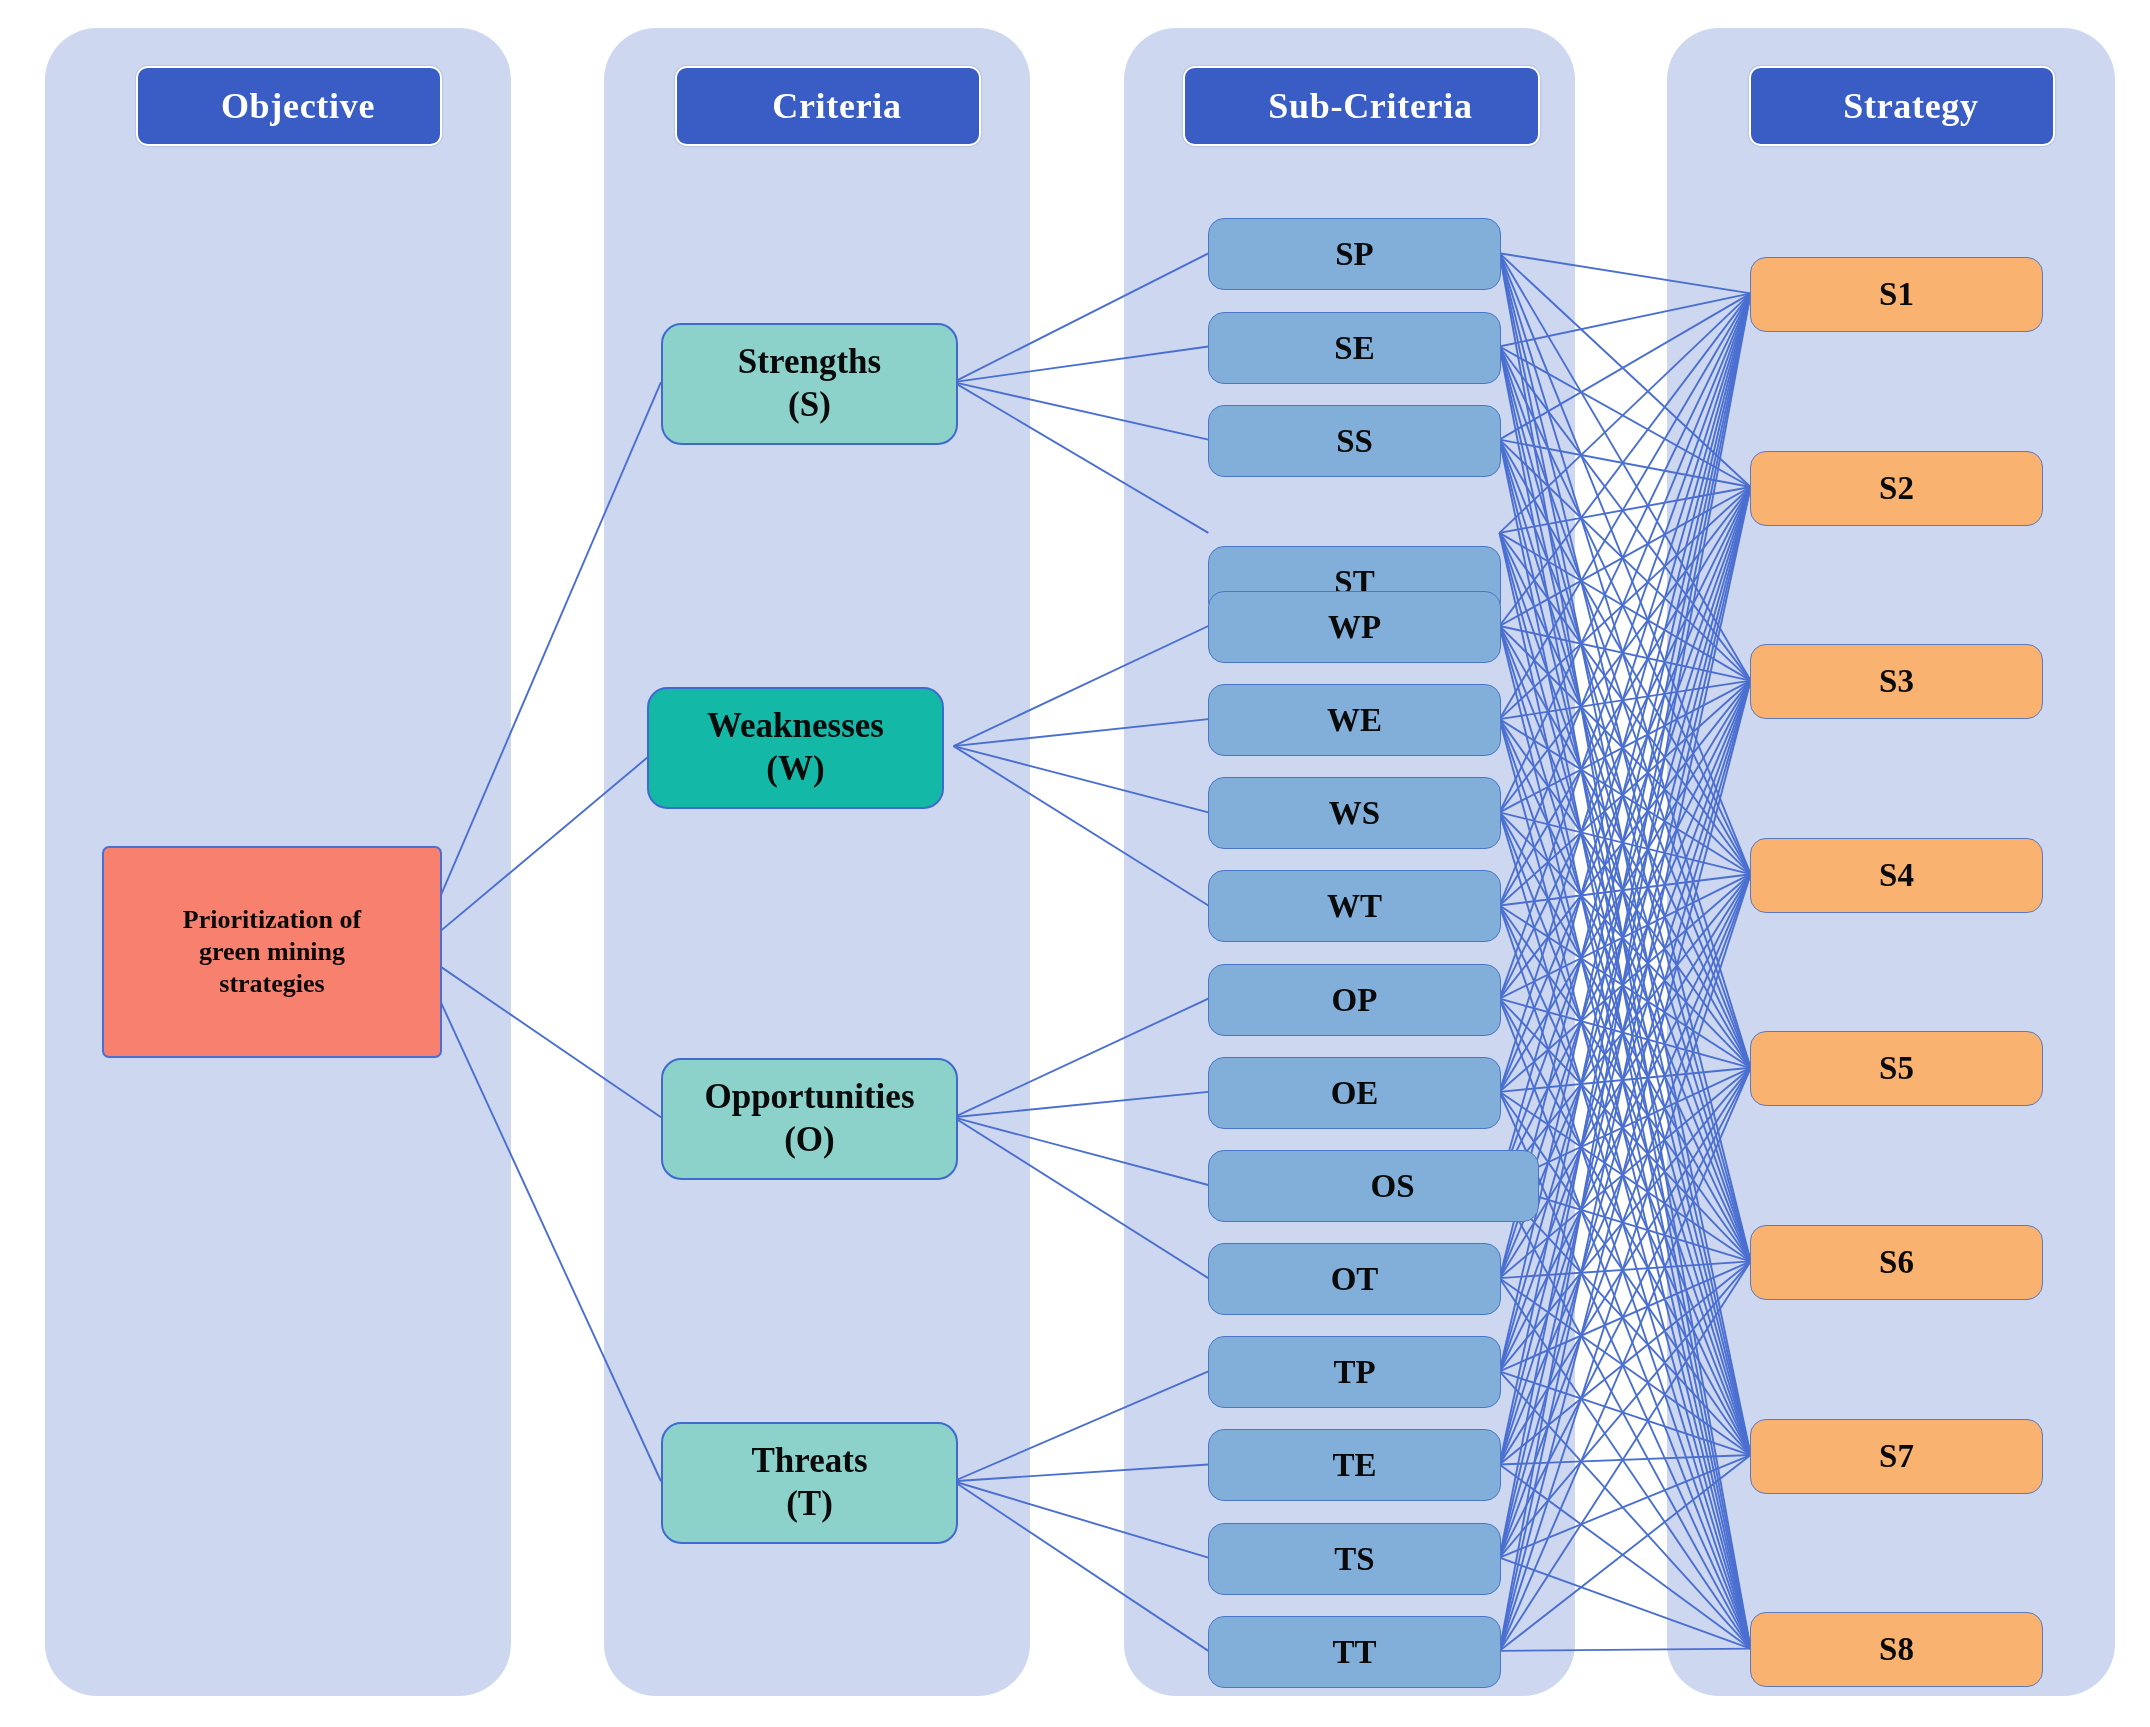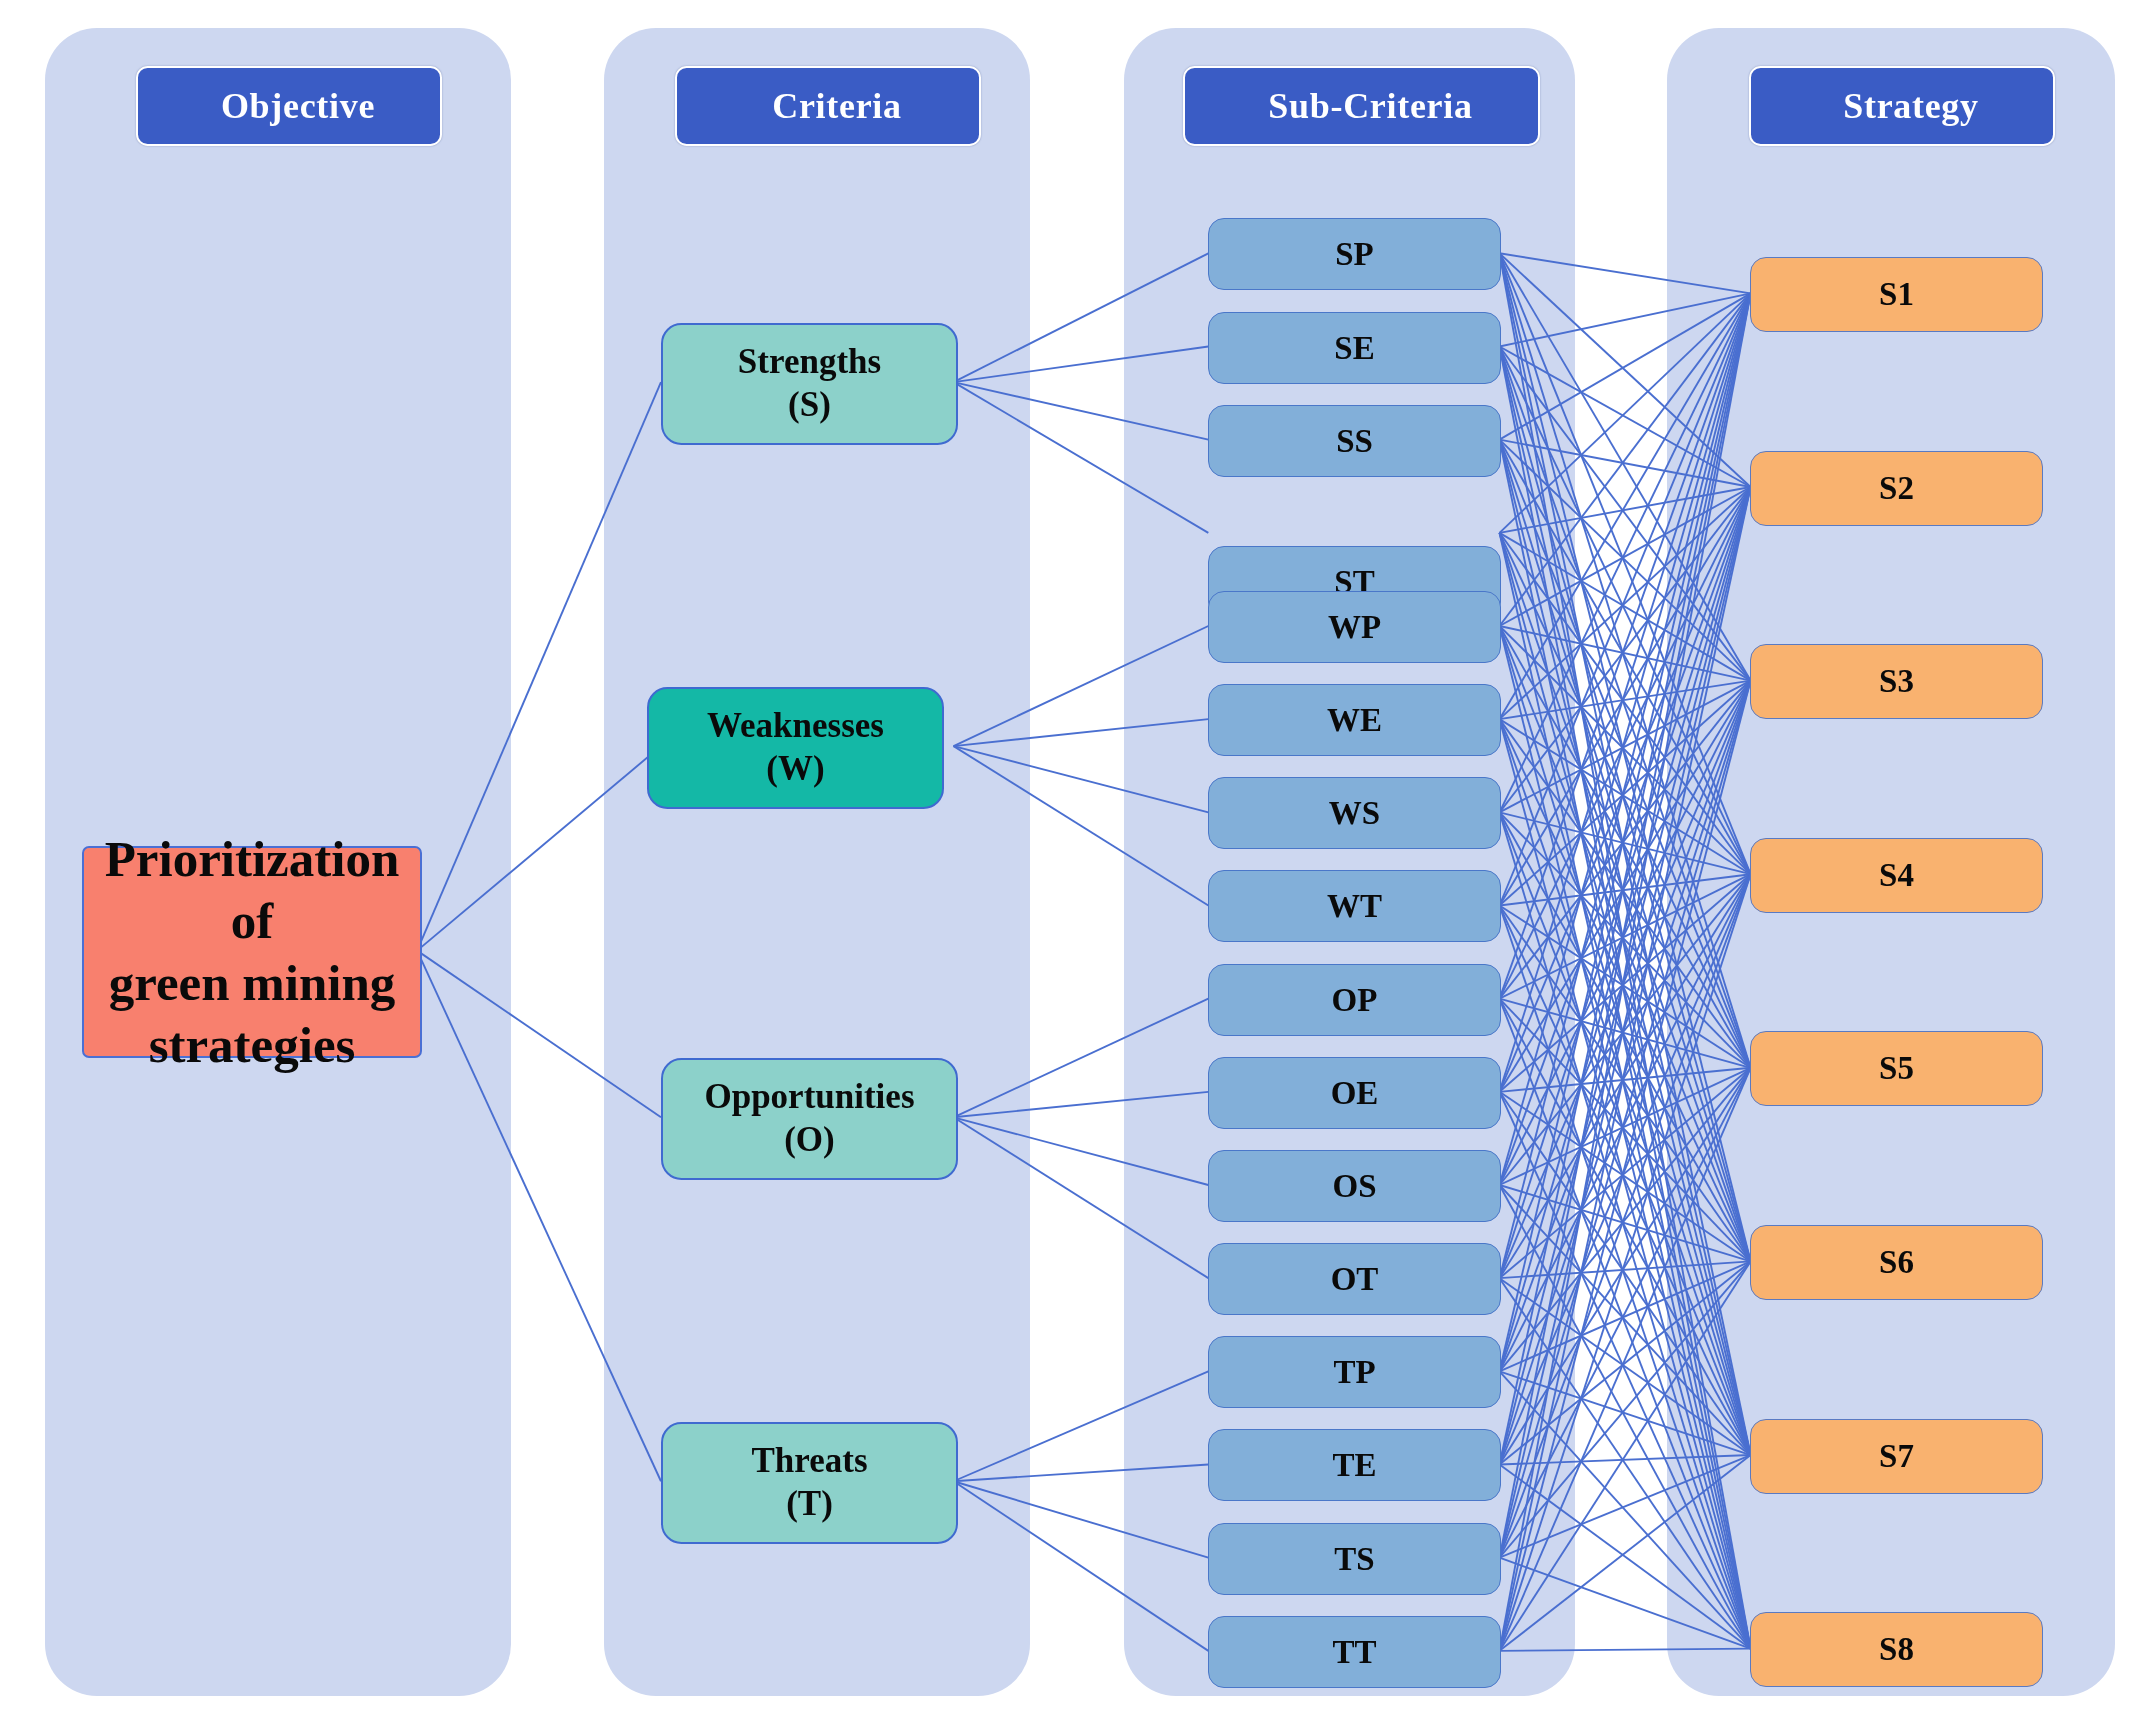--- a/index.html
+++ b/index.html
@@ -5,21 +5,21 @@
   html,body{margin:0;padding:0;background:#ffffff;}
   #canvas{position:relative;width:2151px;height:1728px;background:#ffffff;overflow:hidden;
           font-family:"Liberation Serif","DejaVu Serif",serif;}
   .panel{position:absolute;border-radius:52px;z-index:0;}
   #edges{position:absolute;left:0;top:0;width:2151px;height:1728px;z-index:1;}
   .hdr{position:absolute;z-index:3;display:flex;align-items:center;justify-content:center;
        color:#ffffff;font-weight:bold;font-size:36px;letter-spacing:0.7px;
        border:2.9px solid #ffffff;border-radius:11.6px;box-shadow:0 0 1.5px rgba(60,80,140,.6);padding-left:18px;}
   .node{position:absolute;z-index:2;display:flex;flex-direction:column;align-items:center;
         justify-content:center;font-weight:bold;color:#0a0a0a;text-align:center;line-height:1.22;}
-  .node-objective{font-size:51px;border-radius:7px;border-width:2.2px;border-style:solid;}
+  .node-objective{font-size:26px;border-radius:7px;border-width:2.2px;border-style:solid;margin-left:20px;}
   .node-criteria{font-size:35px;border-radius:20.4px;border-width:2.2px;border-style:solid;}
   .node-sub{font-size:33px;border-radius:16px;border-width:1.8px;border-style:solid;}
   .node-strategy{font-size:33px;border-radius:16px;border-width:1.8px;border-style:solid;}
 </style>
 </head>
 <body>
 
 <div id="canvas">
 
   <div class="panel" style="left: 45px; top: 28px; width: 466px; height: 1668px; background: rgb(205, 215, 240);"></div>
@@ -228,21 +228,21 @@
       </div>
       <div class="node node-sub" style="left: 1208px; top: 870px; width: 291px; height: 70px; background: rgb(130, 175, 217); border-color: rgb(74, 119, 201);">
         <span>WT</span>
       </div>
       <div class="node node-sub" style="left: 1208px; top: 964px; width: 291px; height: 70px; background: rgb(130, 175, 217); border-color: rgb(74, 119, 201);">
         <span>OP</span>
       </div>
       <div class="node node-sub" style="left: 1208px; top: 1057px; width: 291px; height: 70px; background: rgb(130, 175, 217); border-color: rgb(74, 119, 201);">
         <span>OE</span>
       </div>
-      <div class="node node-sub" style="left: 1208px; top: 1150px; width: 291px; height: 70px; background: rgb(130, 175, 217); border-color: rgb(74, 119, 201);">
+      <div class="node node-sub" style="left: 1208px; top: 1150px; width: 291px; height: 70px; background: rgb(130, 175, 217); border-color: rgb(74, 119, 201); padding-left: 38px;">
         <span>OS</span>
       </div>
       <div class="node node-sub" style="left: 1208px; top: 1243px; width: 291px; height: 70px; background: rgb(130, 175, 217); border-color: rgb(74, 119, 201);">
         <span>OT</span>
       </div>
       <div class="node node-sub" style="left: 1208px; top: 1336px; width: 291px; height: 70px; background: rgb(130, 175, 217); border-color: rgb(74, 119, 201);">
         <span>TP</span>
       </div>
       <div class="node node-sub" style="left: 1208px; top: 1429px; width: 291px; height: 70px; background: rgb(130, 175, 217); border-color: rgb(74, 119, 201);">
         <span>TE</span>

